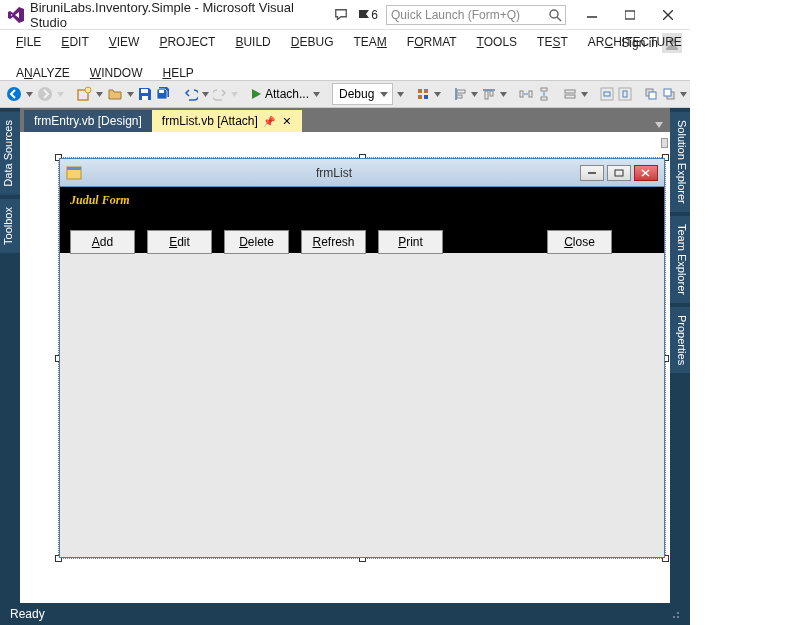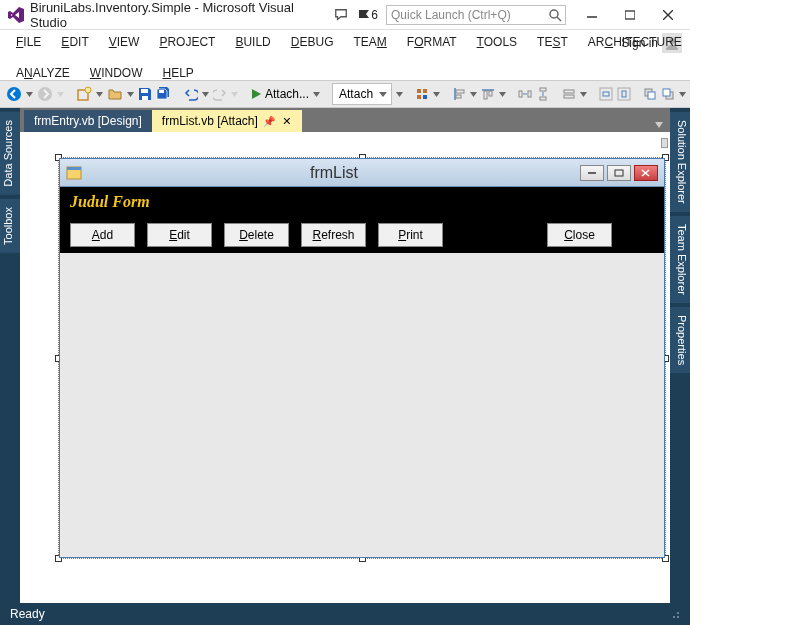--- a/index.html
+++ b/index.html
@@ -38,26 +38,26 @@
 .doc-tab{height:22px;padding:0 10px;display:flex;align-items:center;gap:6px;font-size:11px;cursor:pointer}
 .doc-tab.inactive{background:#35526e;color:#fff}
 .doc-tab.active{background:#fdf2ab;color:#000}
 .tab-close{font-size:11px;cursor:pointer}
 .tab-pin{font-size:10px}
 .designer{flex:1;background:#fff;position:relative;overflow:hidden}
 .form-outer{position:absolute;left:38px;top:25px;width:608px;height:402px;border:1px dotted #808080}
 .form-window{position:absolute;left:0;top:0;right:0;bottom:0;border:1px solid #4a7cb0;background:#e8e8e8}
 .form-titlebar{height:28px;background:linear-gradient(#d7e4f2,#b9cde2);display:flex;align-items:center;padding:0 6px;border-bottom:1px solid #6a8fb5}
 .form-icon{width:16px;height:16px;margin-right:6px}
-.form-title{flex:1;text-align:center;color:#333;font-size:16px}
+.form-title{flex:1;text-align:center;color:#333;font-size:12px}
 .form-ctrl{display:flex;gap:3px}
 .fc-btn{width:24px;height:16px;border:1px solid #888;background:linear-gradient(#f6f6f6,#ddd);display:flex;align-items:center;justify-content:center;font-size:9px;cursor:pointer}
 .fc-btn.close{background:linear-gradient(#f08080,#c94040);border-color:#a02020;color:#fff}
 .form-header{height:66px;background:#000;padding:6px 10px}
-.form-label{color:#f5c518;font-size:16px;font-weight:bold;font-style:italic;font-family:"Times New Roman",serif;margin-bottom:12px}
+.form-label{color:#f5c518;font-size:12px;font-weight:bold;font-style:italic;font-family:"Times New Roman",serif;margin-bottom:22px}
 .form-buttons{display:flex;gap:12px;align-items:flex-start}
 .fbtn{width:65px;height:24px;background:#f0f0f0;border:1px solid #888;display:flex;align-items:center;justify-content:center;cursor:pointer;font-size:11px}
 .fbtn u{text-decoration:underline}
 .fbtn.spacer-before{margin-left:92px}
 .sel-handle{width:7px;height:7px;background:#fff;border:1px solid #333;position:absolute}
 .scroll-ind{position:absolute;right:2px;top:6px;width:7px;height:10px;border:1px solid #999;background:#ddd}
 .statusbar{height:22px;background:#1e3e56;color:#fff;display:flex;align-items:center;padding:0 10px;font-size:11px}
 </style>
 </head>
 <body>
@@ -75,21 +75,21 @@
             <path fill="none" stroke="#555" stroke-width="1.5" d="M2 2h12v8H8l-4 3V10H2z"></path>
           </svg>
         </span>
       <span class="notif-badge">
         <svg width="12" height="12" viewBox="0 0 12 12">
             <path fill="#333" d="M1 1h10L8 5l3 4H1z"></path>
           </svg>
         <span>6</span>
       </span>
       <div class="quick-launch">
-        <span>Quick Launch (Ctrl+Q)</span>
+        <span>Quick Launch (Form+Q)</span>
         <svg class="ql-icon" viewBox="0 0 14 14">
             <circle cx="6" cy="6" r="4" fill="none" stroke="#666" stroke-width="1.5"></circle>
             <line x1="9" y1="9" x2="13" y2="13" stroke="#666" stroke-width="1.5"></line>
           </svg>
       </div>
       <div class="win-buttons">
         <div class="win-btn">
             <svg width="10" height="10">
               <line x1="0" y1="7" x2="10" y2="7" stroke="#333" stroke-width="1.5"></line>
             </svg>
@@ -212,21 +212,21 @@
         </svg>
         <span>Attach...</span>
       </span>
     <span class="tb-dd">
         <svg width="7" height="5">
           <path d="M0 0h7L3.5 5z" fill="#666"></path>
         </svg>
       </span>
     <span class="tb-sep"></span>
     <span class="tb-drop">
-        <span>Attach</span>
+        <span>Debug</span>
       </span>
     <span class="tb-dd">
         <svg width="7" height="5">
           <path d="M0 0h7L3.5 5z" fill="#666"></path>
         </svg>
       </span>
     <span class="tb-sep"></span>
     <span class="tb-btn">
         <svg width="14" height="14">
           <rect x="2" y="2" width="4" height="4" fill="#c07030"></rect>

